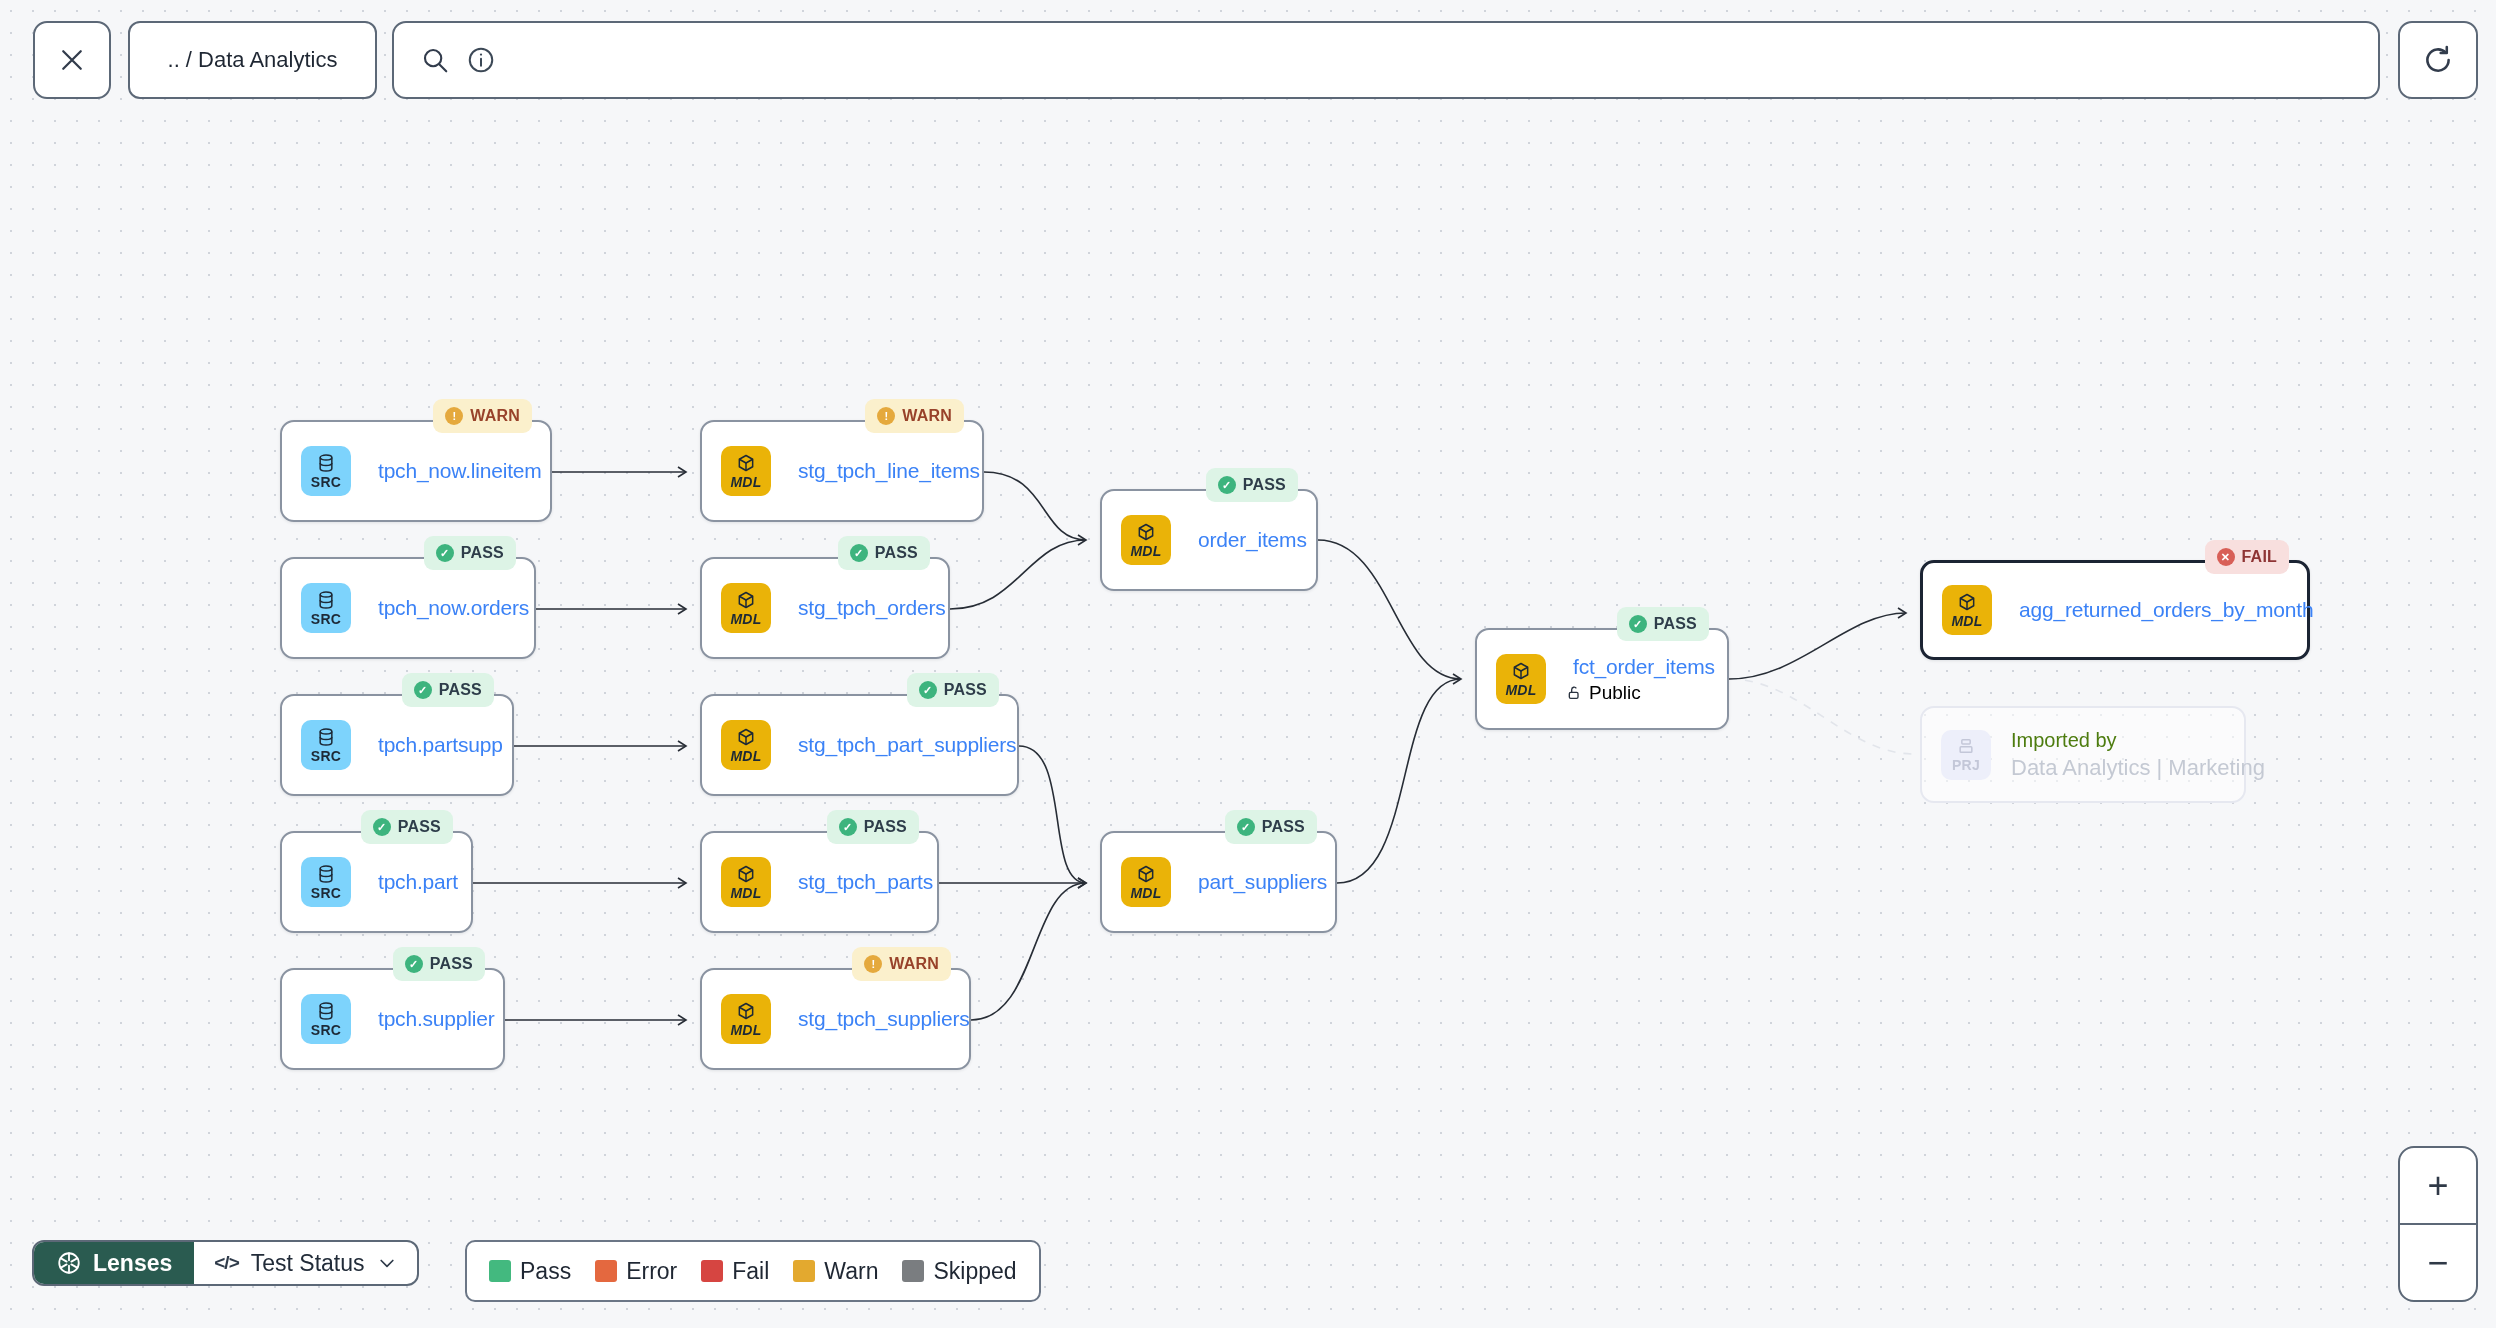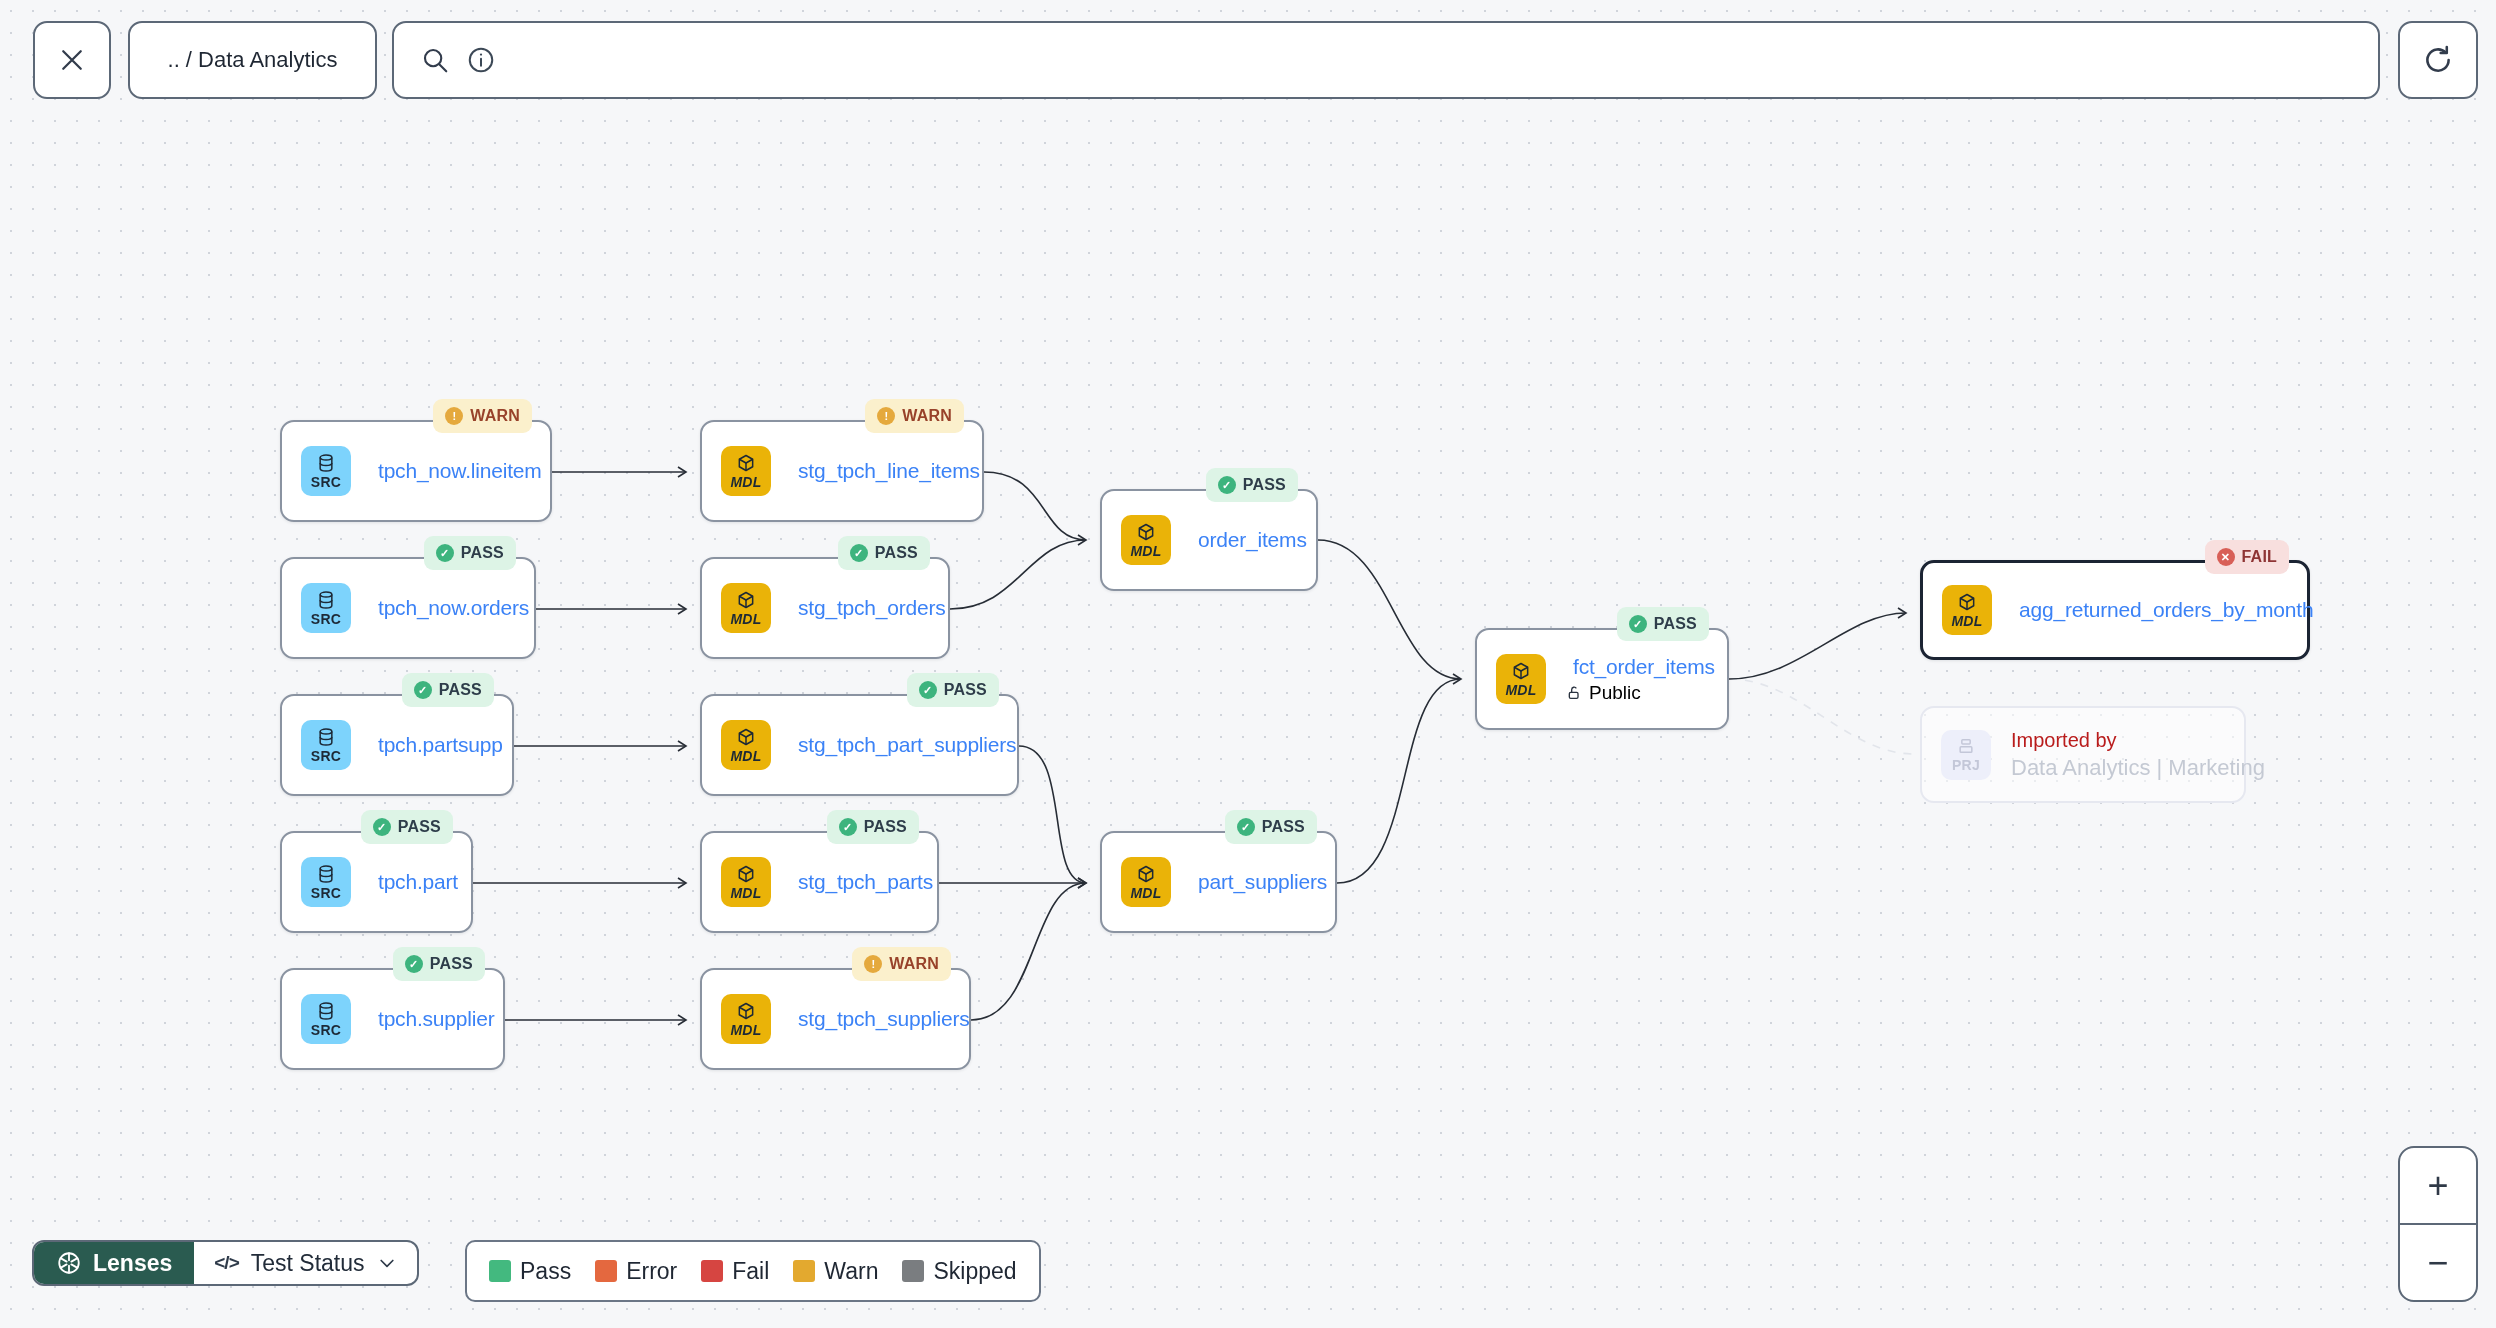--- a/index.html
+++ b/index.html
@@ -14,21 +14,21 @@
   }
 
   
   .tb-btn {
     position: absolute; top: 21px; height: 78px;
     background: #fff; border: 2px solid #5c6877; border-radius: 14px;
     display: flex; align-items: center; justify-content: center;
     color: #2f3947; cursor: pointer;
   }
   .close-btn { left: 33px; width: 78px; }
-  .crumb-btn { left: 128px; width: 249px; font-size: 22px; color: #1f2733; }
+  .crumb-btn { left: 128px; width: 249px; font-size: 22px; color: #1f2733; border-radius: 12px; }
   .search-bar {
     position: absolute; top: 21px; left: 392px; width: 1988px; height: 78px;
     background: #fff; border: 2px solid #5c6877; border-radius: 14px;
     display: flex; align-items: center; gap: 16px; padding: 0 26px;
   }
   .search-bar input {
     flex: 1; border: none; outline: none; background: transparent;
     font-family: "Liberation Sans", sans-serif;
     font-size: 22px; color: #1f2733;
   }
@@ -74,21 +74,21 @@
   .badge.fail .dot { background: #d85f57; }
 
   .node .text-col { display: flex; flex-direction: column; gap: 3px; }
   .sub-row { display: flex; align-items: center; gap: 7px; font-size: 19px; color: #000000; }
 
   .node.ghost {
     background: rgba(255,255,255,.55);
     border: 2px solid #e6e8f0; box-shadow: none; height: 97px;
     cursor: default;
   }
-  .node.ghost .g1 { font-size: 20px; color: #b91c1c; }
+  .node.ghost .g1 { font-size: 20px; color: #4d7c0f; }
   .node.ghost .g2 { font-size: 22px; color: #c4c9d3; white-space: nowrap; }
 
   
   svg.edges { position: absolute; left: 0; top: 0; pointer-events: none; }
   .edge { fill: none; stroke: #272d36; stroke-width: 1.6; }
   .edge.ghost-edge { stroke: #e2e5eb; stroke-dasharray: 8 8; }
 
   
   .lens-group {
     position: absolute; left: 32px; top: 1240px; height: 46px;

